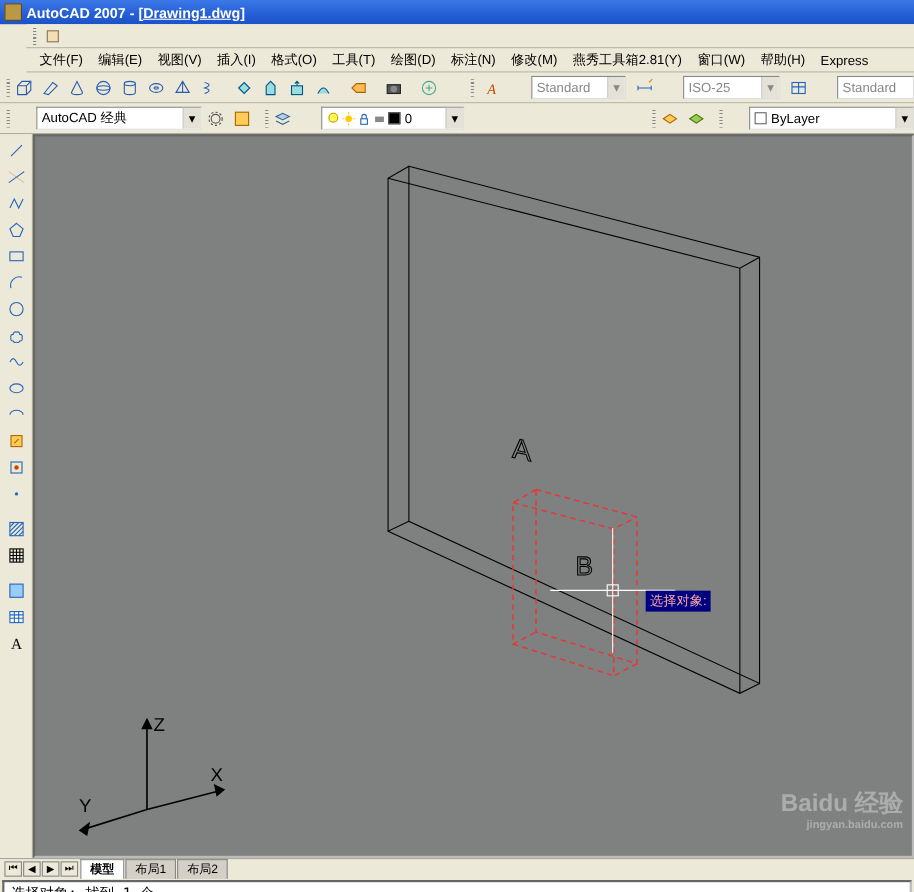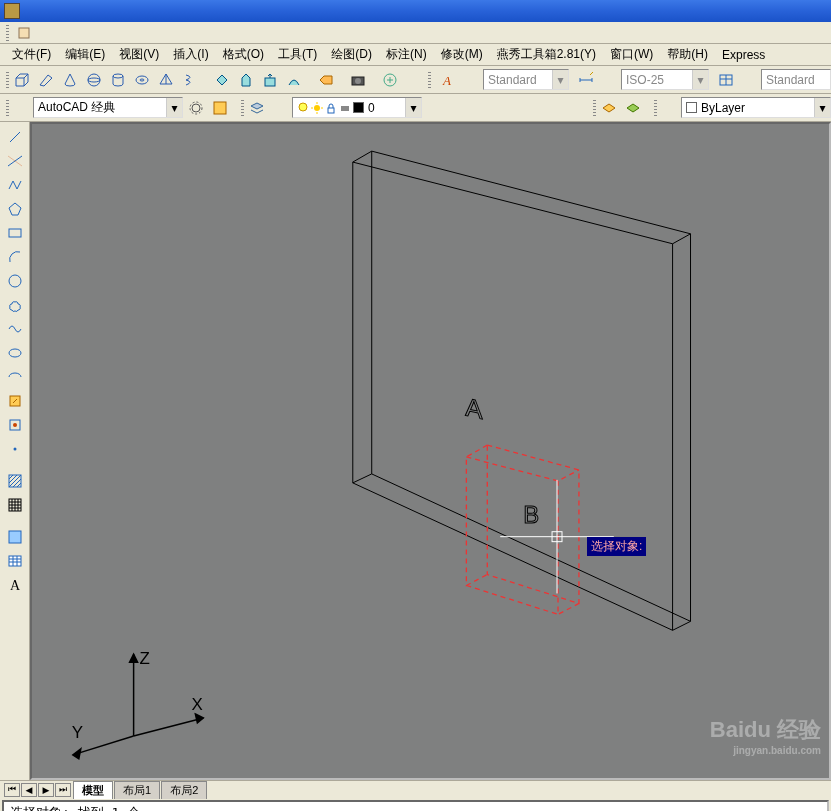--- a/index.html
+++ b/index.html
@@ -24,20 +24,21 @@
 .titlebar .title { font-weight: bold; font-size: 13px; }
 .titlebar .doc { text-decoration: underline; }
 .menubar {
   background: #ece9d8;
   height: 22px;
   display: flex;
   align-items: center;
   padding-left: 6px;
   gap: 2px;
   border-bottom: 1px solid #aca899;
+  margin-left: 24px;
 }
 .menubar .mi { padding: 2px 6px; white-space: nowrap; }
 .menubar .handle { width: 3px; height: 16px; background: repeating-linear-gradient(#888 0 1px, transparent 1px 3px); margin-right: 2px; }
 .toolbar-row {
   background: #ece9d8;
   height: 28px;
   display: flex;
   align-items: center;
   padding-left: 6px;
   gap: 2px;
@@ -126,20 +127,23 @@
   pointer-events: none;
 }
 .watermark .sub { font-size: 10px; display: block; text-align: right; }
 svg { overflow: visible; }
 </style>
 </head>
 <body>
 
 <div class="titlebar">
   <div class="icon"></div>
+  <span class="title">
+    <span>AutoCAD 2007 - </span><span class="doc">[Drawing1.dwg]</span>
+  </span>
 </div>
 
 <div class="menubar">
   <div class="handle"></div>
   <div class="tbtn">
       <svg width="14" height="14">
         <rect x="2" y="2" width="10" height="10" fill="#f5deb3" stroke="#8b7355"></rect>
       </svg>
     </div>
 </div>

